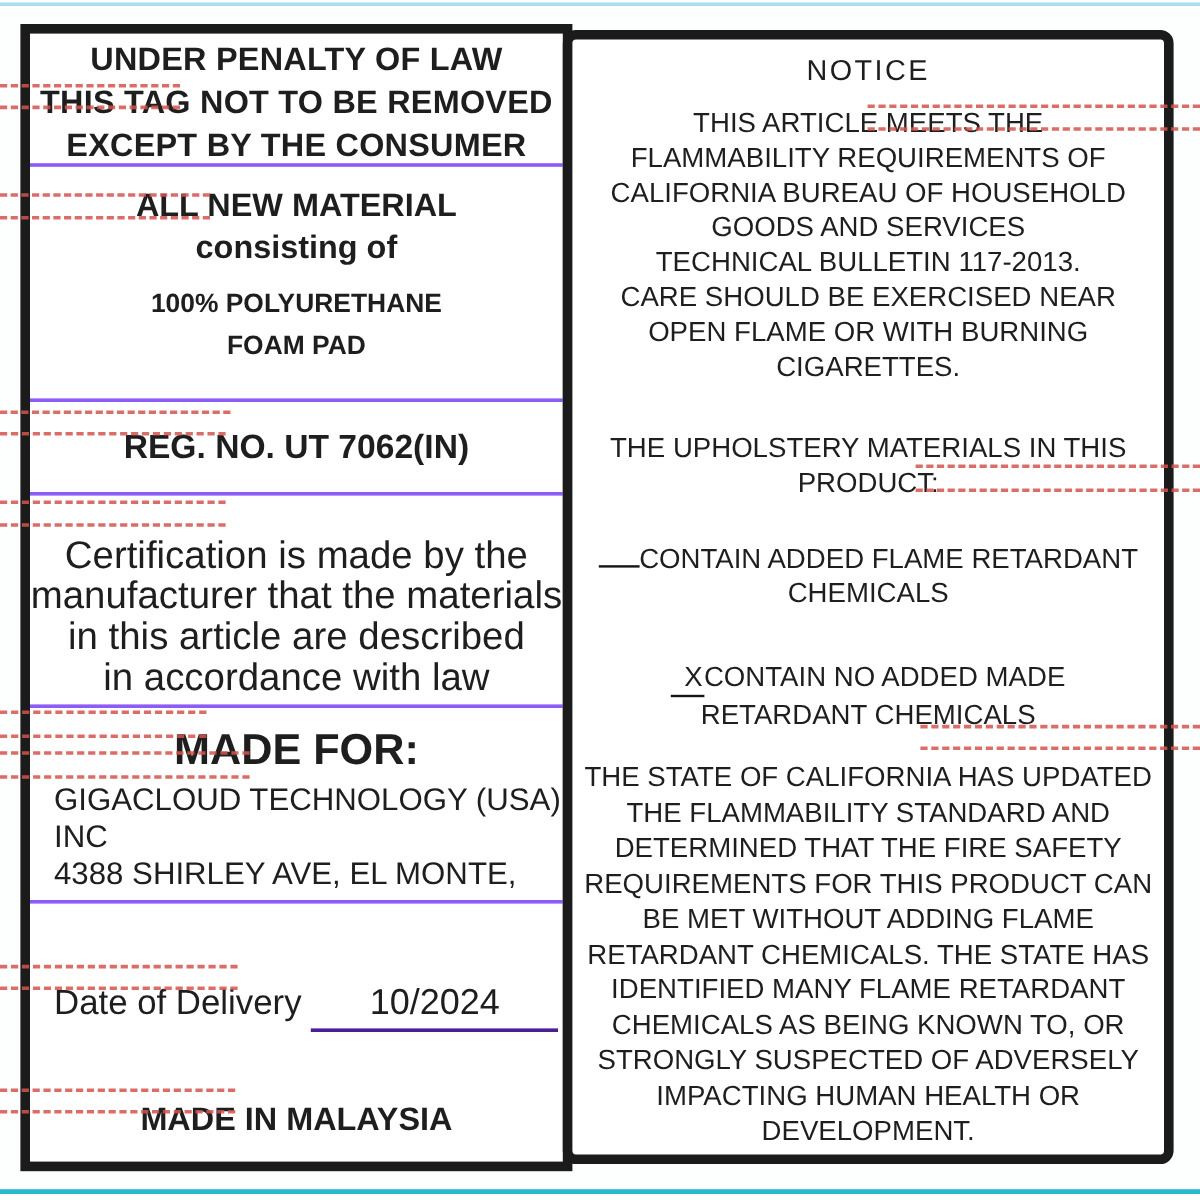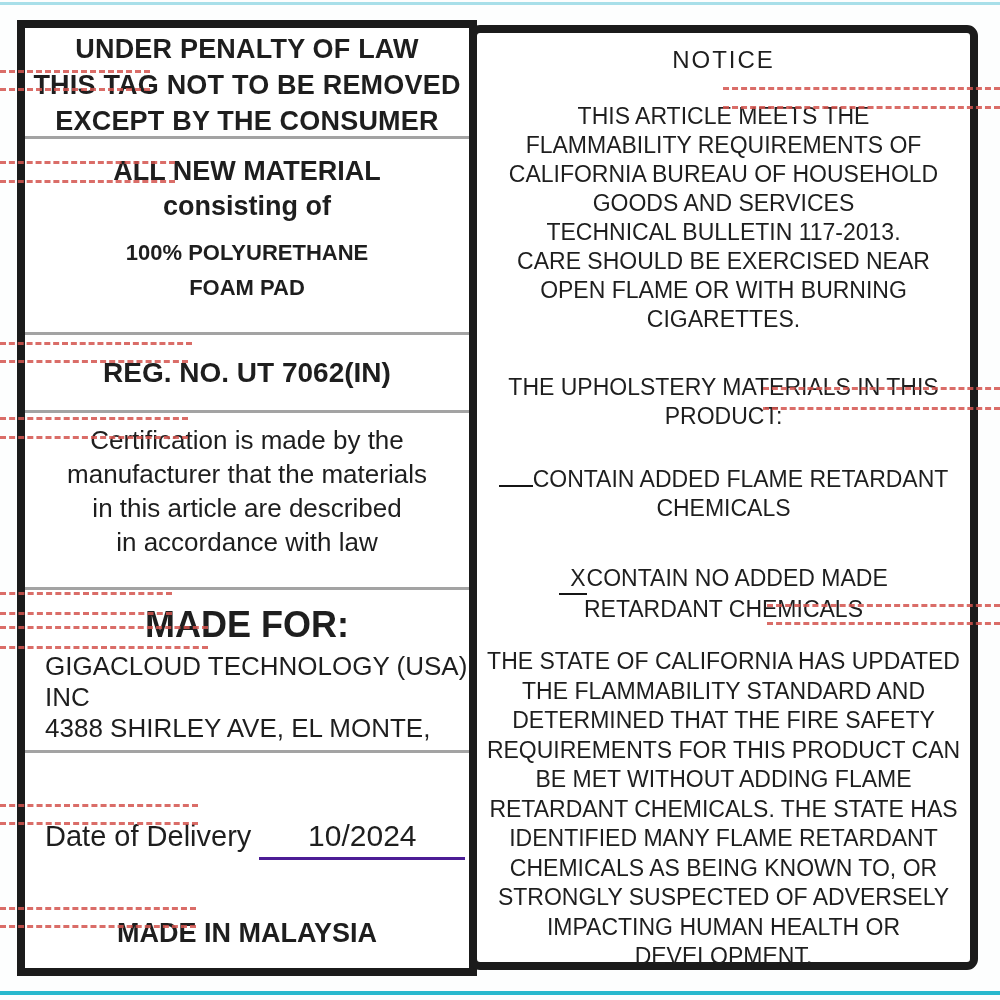--- a/index.html
+++ b/index.html
@@ -14,46 +14,46 @@
   }
   .accent-line { position:absolute; left:0; width:1000px; }
   .accent-top { top:2px; height:3px; background:#a8dfe9; }
   .accent-bottom { top:991px; height:4px; background:#29b9ce; }
 
   .panel { position:absolute; background:#fff; border:8px solid #1b1b1b; }
   .left-panel  { left:17px;  top:20px; width:460px; height:956px; }
   .right-panel { left:469px; top:25px; width:509px; height:945px; }
 
   
-  .lsec { border-bottom:3px solid #a3a3a3; text-align:center; overflow:hidden; }
+  .lsec { border-bottom:3px solid #8b5cf6; text-align:center; overflow:hidden; }
   .lsec:last-child { border-bottom:none; }
   .lsec1 { height:111px; }
   .lsec2 { height:196px; }
   .lsec3 { height:78px;  }
   .lsec4 { height:177px; }
   .lsec5 { height:163px; }
   .lsec6 { height:234px; position:relative; text-align:left; }
 
   .pre { white-space:pre-line; }
   .lp-header   { font-weight:bold; font-size:27px; line-height:36px; padding-top:3px; letter-spacing:0.2px; }
   .lp-mat-a    { font-weight:bold; font-size:27px; line-height:35px; margin-top:15px; }
   .lp-mat-b    { font-weight:bold; font-size:22px; line-height:35px; margin-top:11px; }
   .lp-reg      { font-weight:bold; font-size:28px; padding-top:22px; }
-  .lp-cert     { font-size:26px; line-height:34px; padding-top:10px; }
+  .lp-cert     { font-size:32px; line-height:34px; padding-top:32px; }
   .lp-madefor  { font-weight:bold; font-size:36px; padding-top:14px; }
   .lp-address  { font-size:26px; line-height:31px; padding:5px 0 0 20px; text-align:left; }
   .lp-daterow  { position:absolute; left:20px; top:66px; display:flex; align-items:baseline; font-size:29px; }
   .date-line   { display:inline-block; width:206px; border-bottom:3px solid #4c1d95; text-align:center; margin-left:8px; padding-bottom:4px; font-size:30px; }
   .lp-origin   { position:absolute; top:165px; width:100%; text-align:center; font-weight:bold; font-size:27px; }
 
   
   .right-panel { text-align:center;border-radius:11px; }
   .rp-title { font-size:24px; letter-spacing:2px; margin-top:13px; }
   .rp-p  { font-size:23px; line-height:29px; }
-  .rp-p1 { margin-top:28px; }
+  .rp-p1 { margin-top:14px; }
   .rp-uph   { margin-top:39px; }
   .rp-added { margin-top:5px; }
   .rp-none  { margin-top:12px; }
   .rp-p3 { margin-top:23px; line-height:29.5px; }
   .blank { display:inline-block; width:34px; border-bottom:2.5px solid #151515; }
   .xmark { display:inline-block; border-bottom:2.5px solid #151515; padding:0 1px 0 11px; }
 
   
   .annotation-layer { position:absolute; left:0; top:0; width:1000px; height:1000px; pointer-events:none; z-index:50; }
   .redline { position:absolute; height:0; border-top:3px dashed #d4544e; opacity:0.85; }

